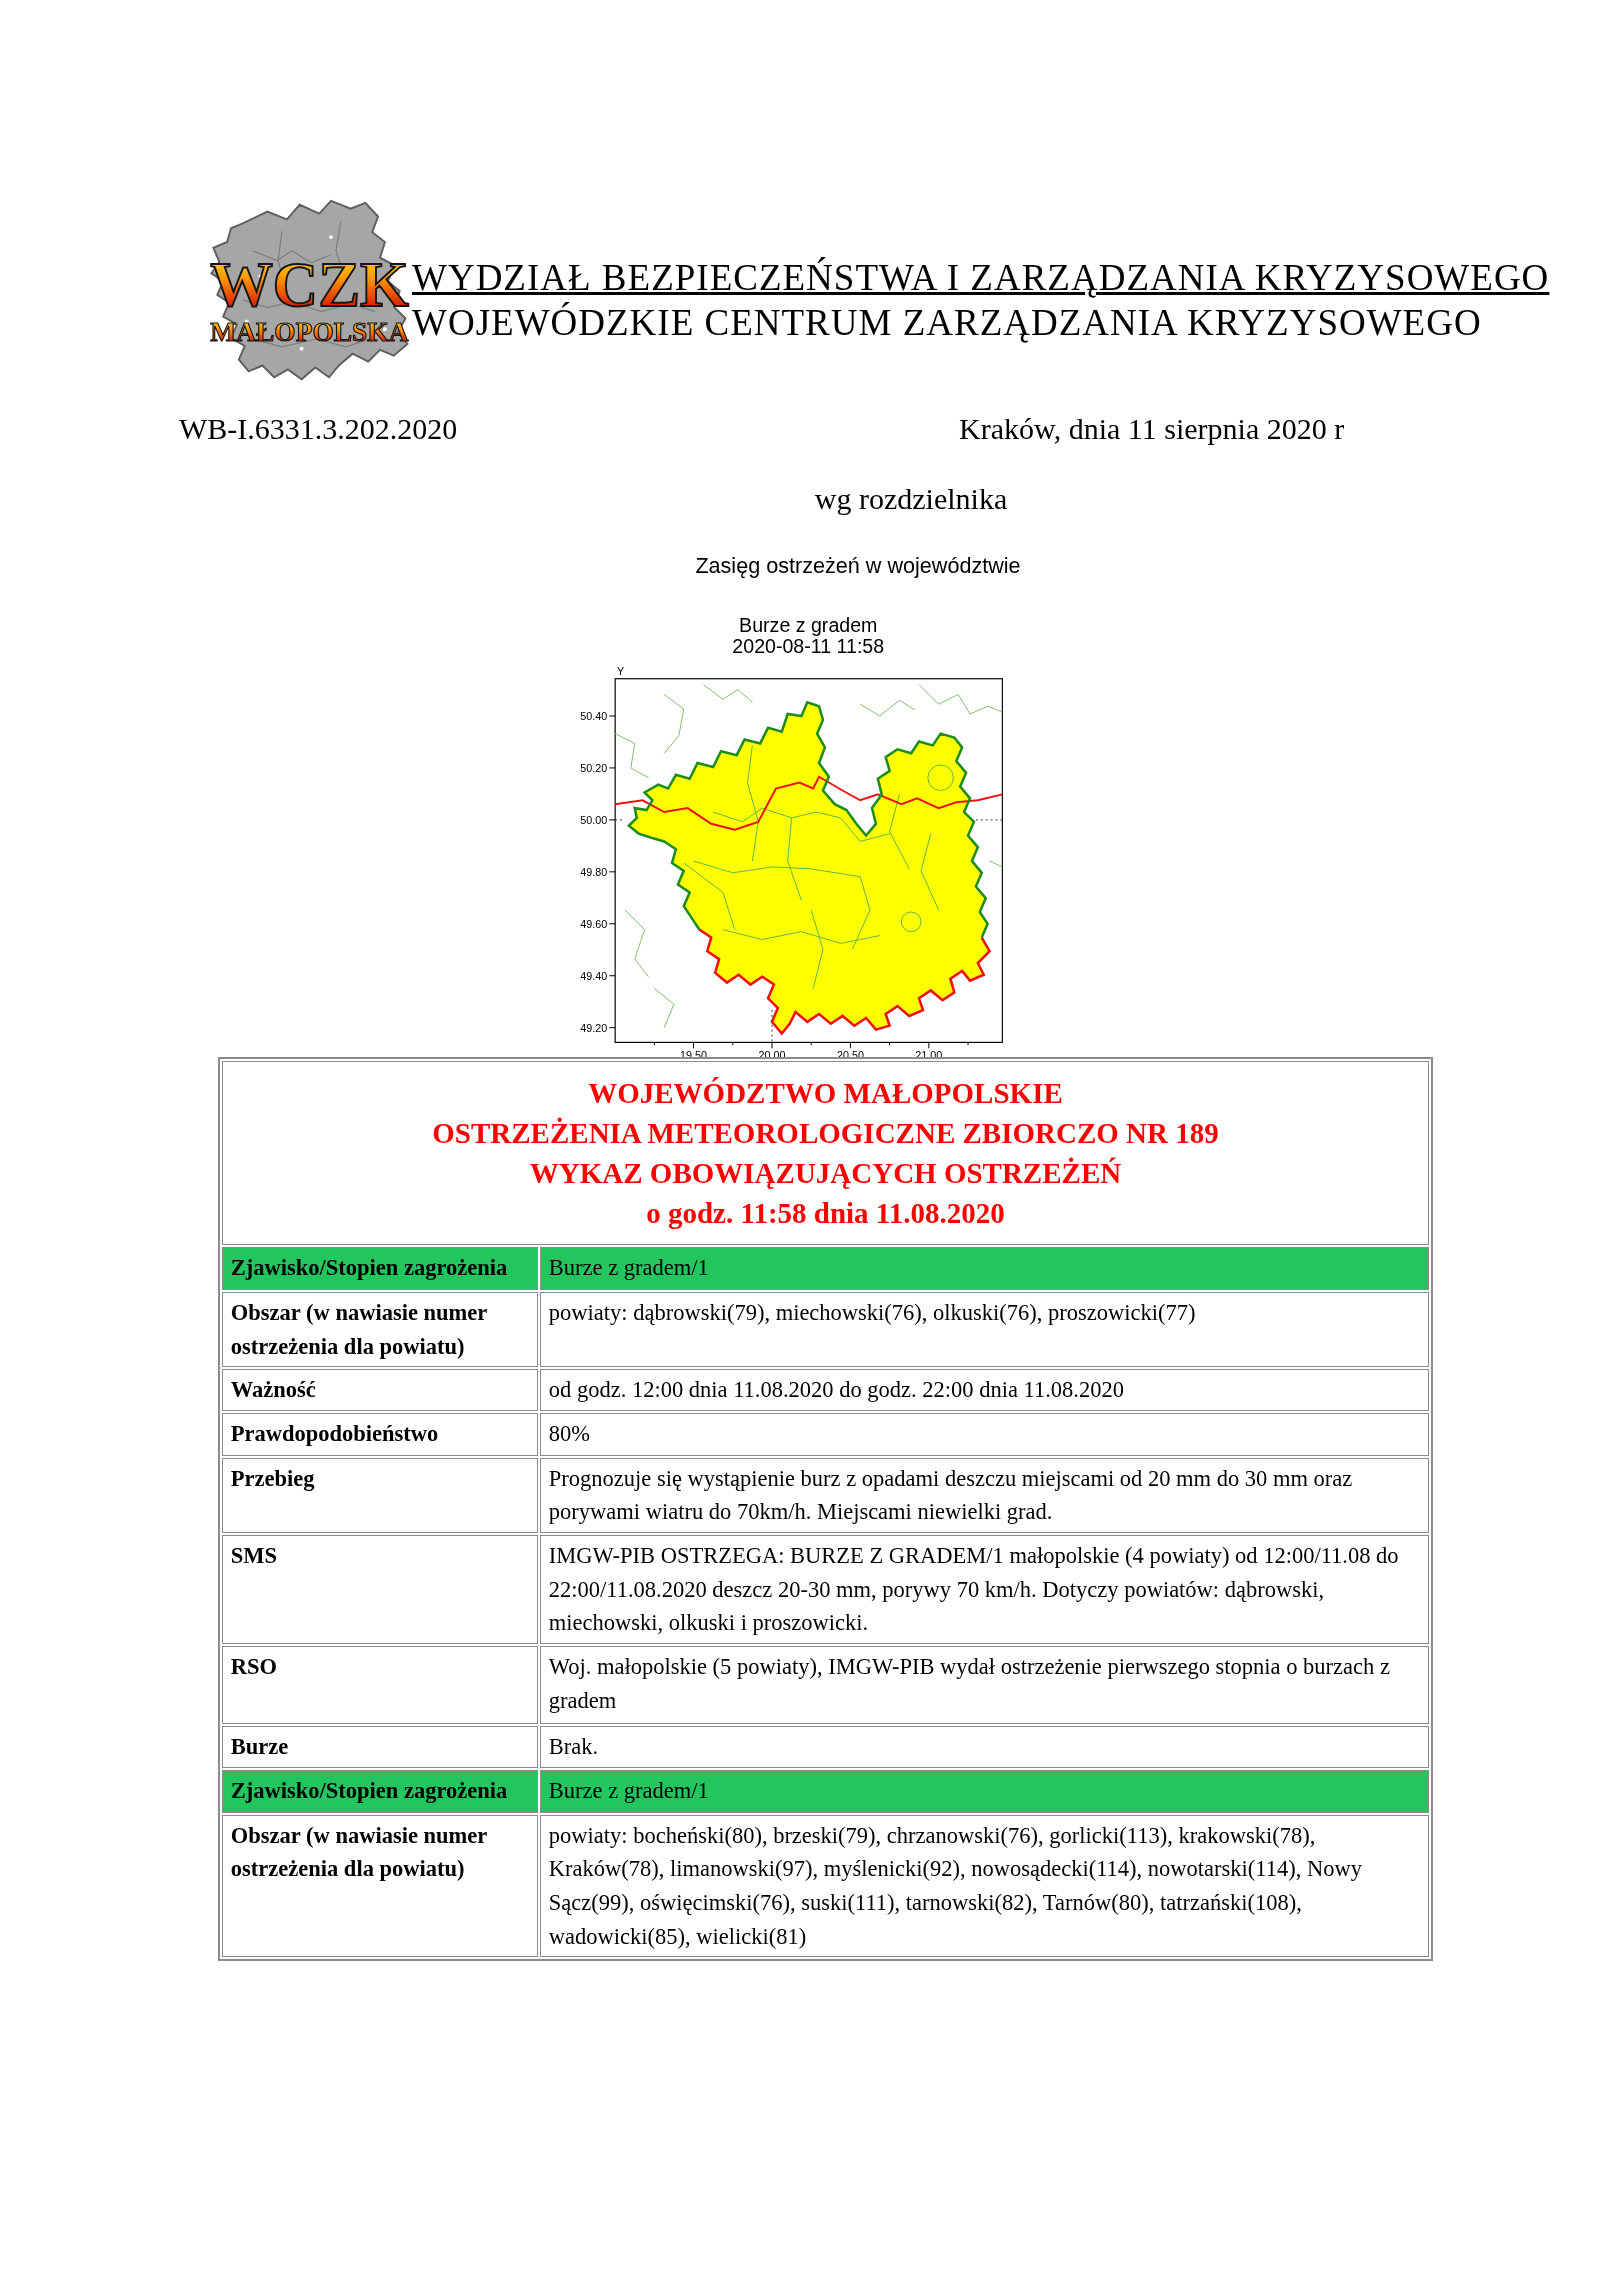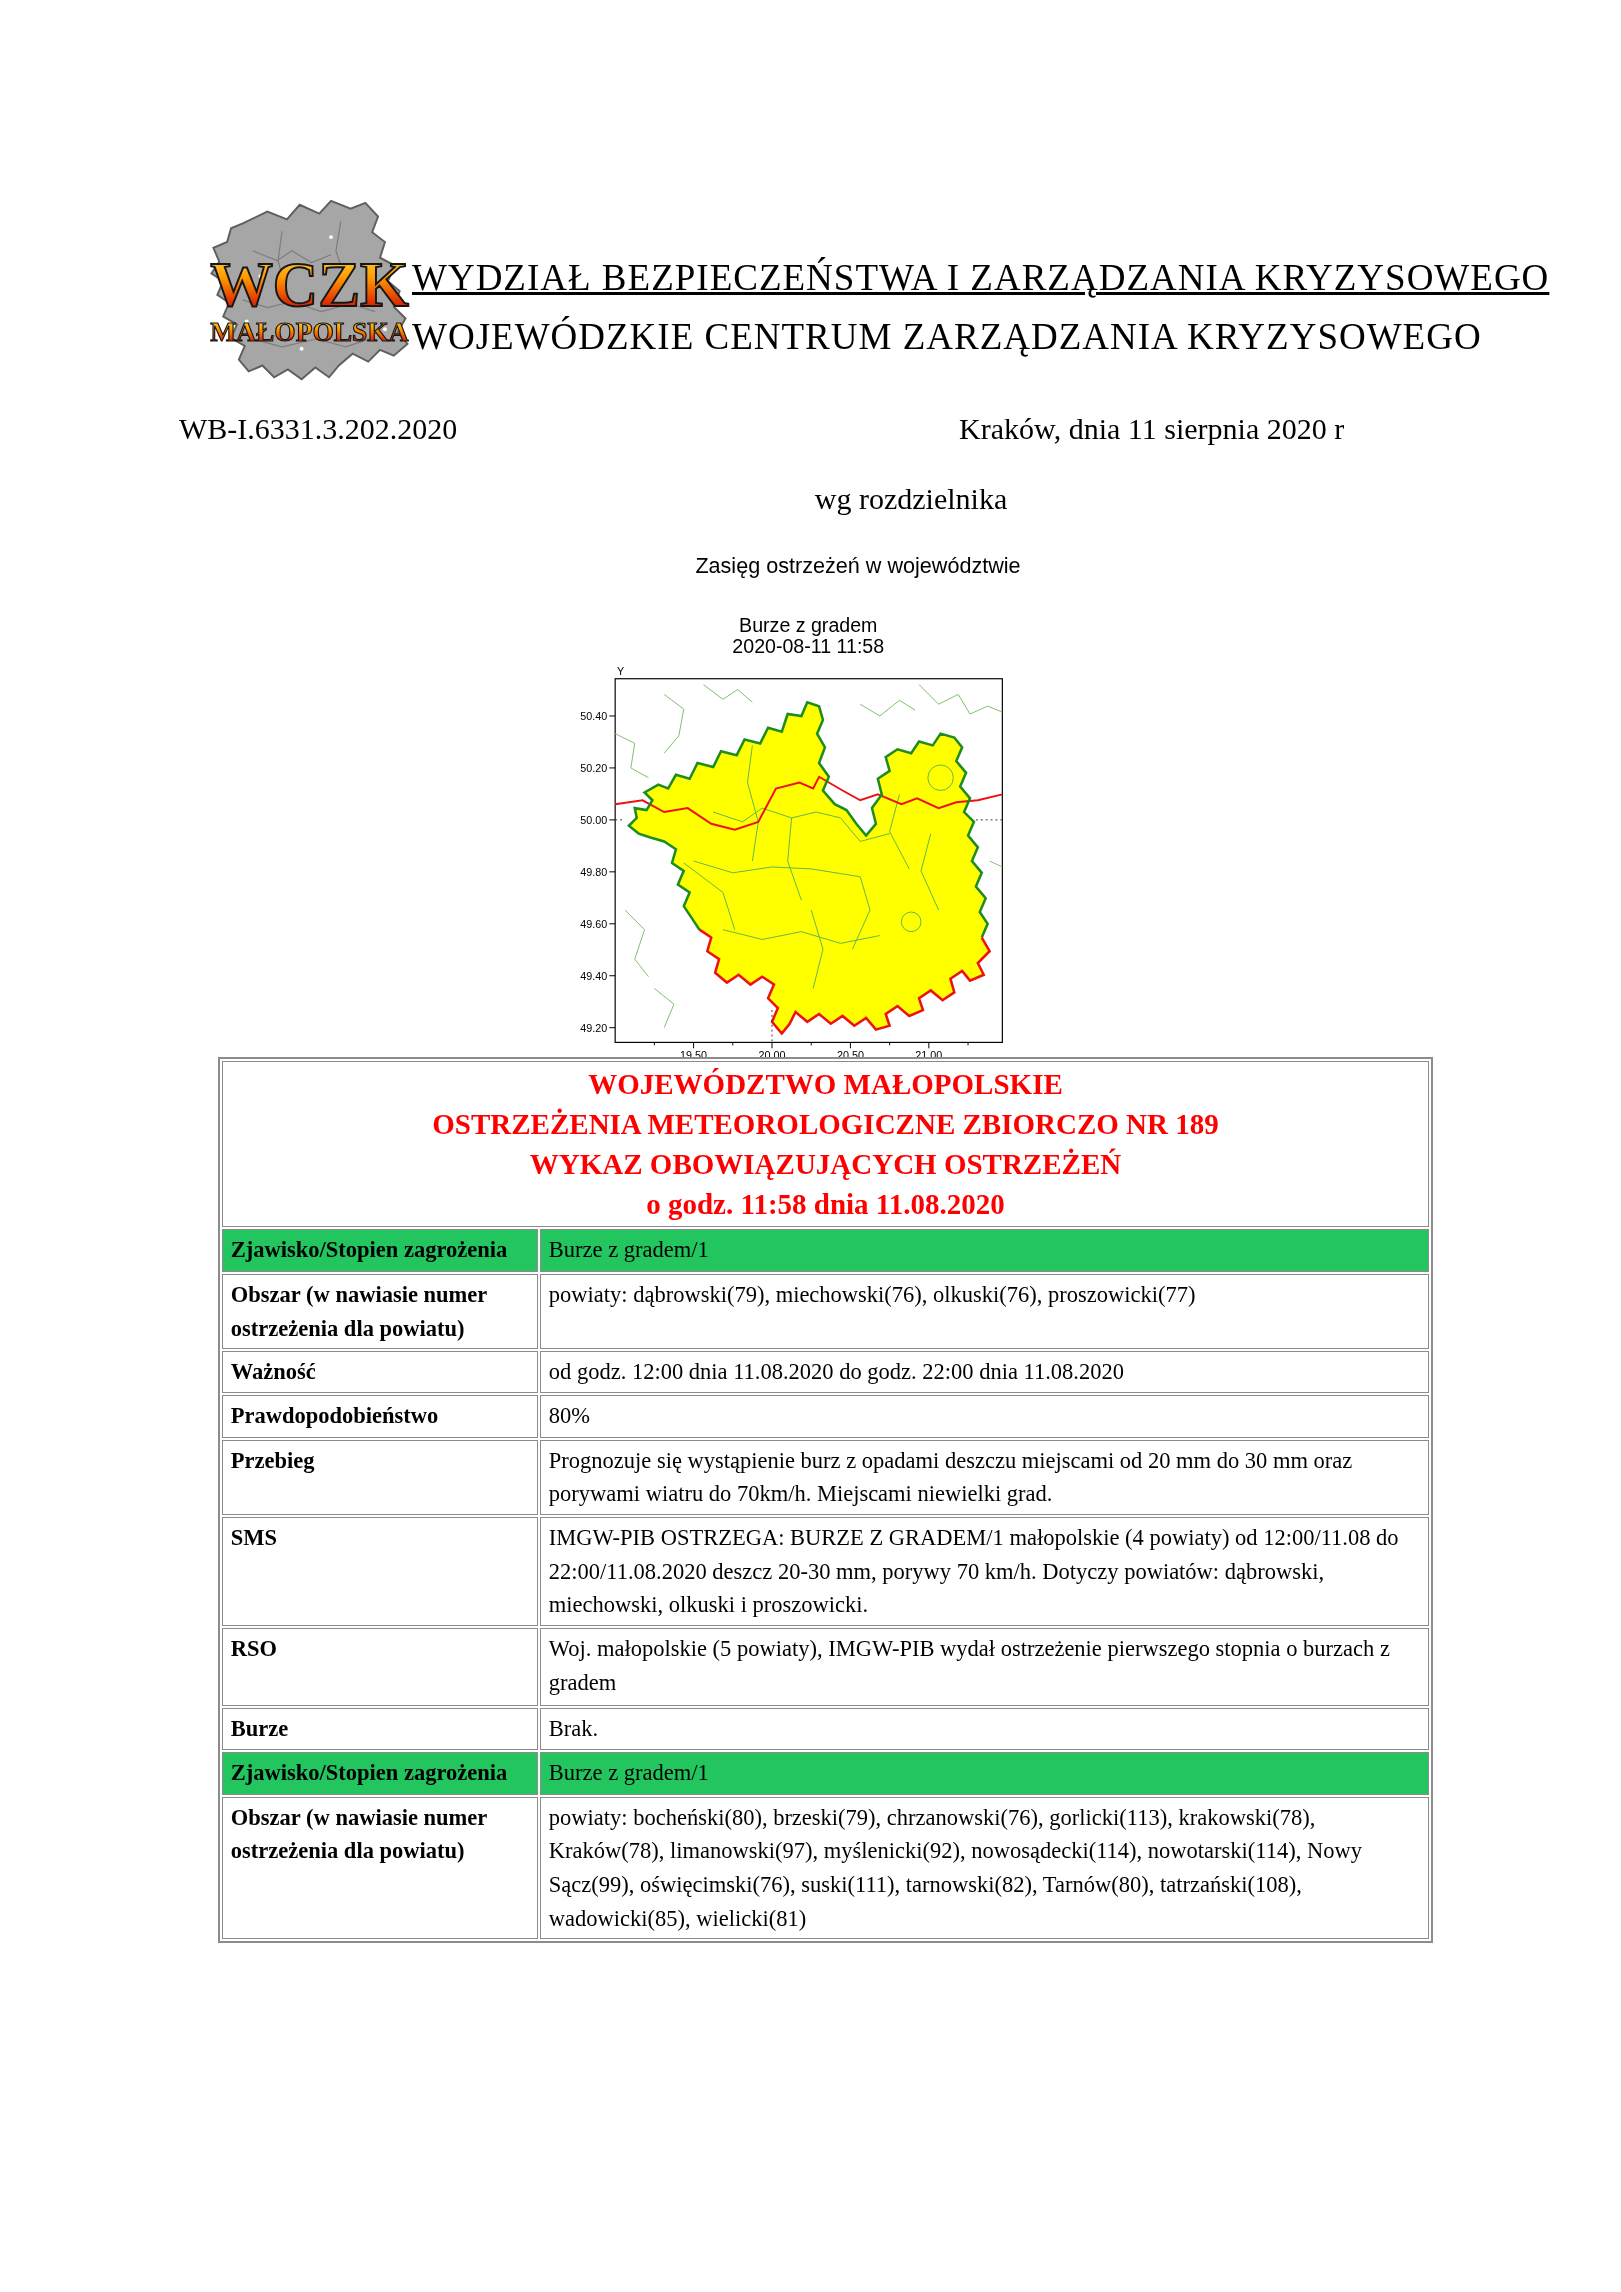--- a/index.html
+++ b/index.html
@@ -17,21 +17,21 @@
   
   .letterhead{
     position:absolute;left:412px;top:255px;width:1068px;
     text-align:center;font-weight:normal;
   }
   .letterhead .l1{
     font-size:37px;line-height:45px;letter-spacing:1px;
     text-decoration:underline;white-space:nowrap;
   }
   .letterhead .l2{
-    font-size:37px;line-height:45px;letter-spacing:1px;white-space:nowrap;margin-top:14px;
+    font-size:37px;line-height:45px;letter-spacing:1px;white-space:nowrap;
   }
   .refnum{position:absolute;left:179px;top:412px;font-size:30px;}
   .placedate{position:absolute;left:939px;top:412px;font-size:30px;margin-left:20px;}
   .distribution{position:absolute;left:519px;top:482px;width:784px;text-align:center;font-size:30px;}
   .map-section-title{
     position:absolute;left:270px;top:553px;width:1176px;text-align:center;
     font-family:"Liberation Sans","DejaVu Sans",sans-serif;font-size:21.6px;
   }
   
   .mapwrap{position:absolute;left:566px;top:616px;width:461px;height:446px;}
@@ -56,21 +56,21 @@
     padding:2.9px 7.8px;
     font-size:22.5px;line-height:1.5;
     background:#ffffff;
     overflow:hidden;
   }
   .wtable col.c1{width:316px;}
   .wtable td.label{font-weight:bold;}
   .wtable tr.row-highlight td{background:#22c55e;}
   .wtable td.title-cell{
     text-align:center;font-weight:bold;color:#ff0000;
-    font-size:29px;line-height:40px;padding:2px 0;
+    font-size:29px;line-height:40px;padding:11px 0;
   }
 </style>
 </head>
 <body>
 
 <div class="page">
 
   <div class="logo">
     <svg width="247" height="198" viewBox="0 0 252 202">
       <defs>

